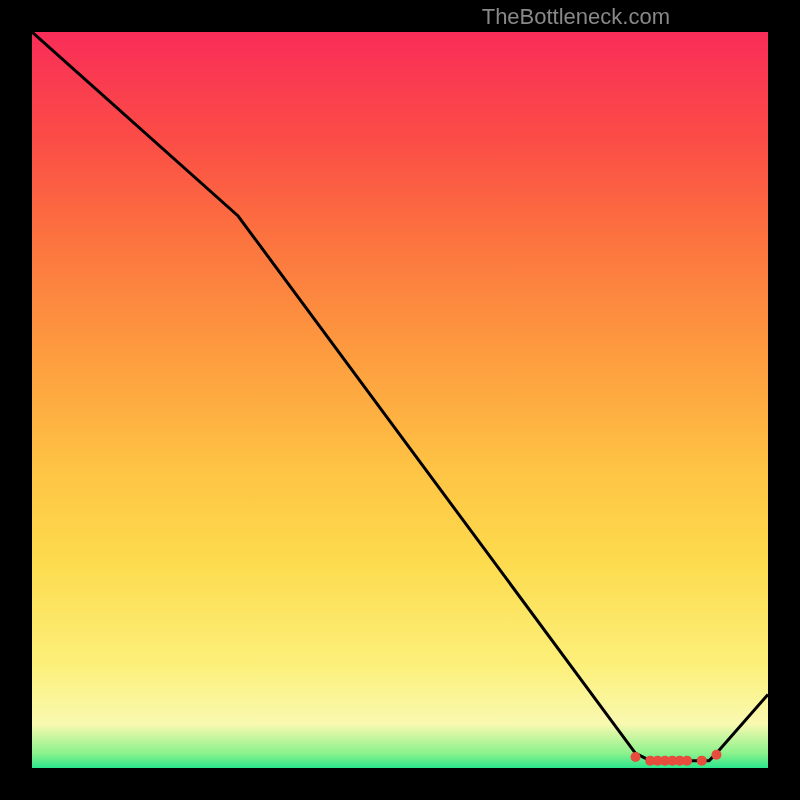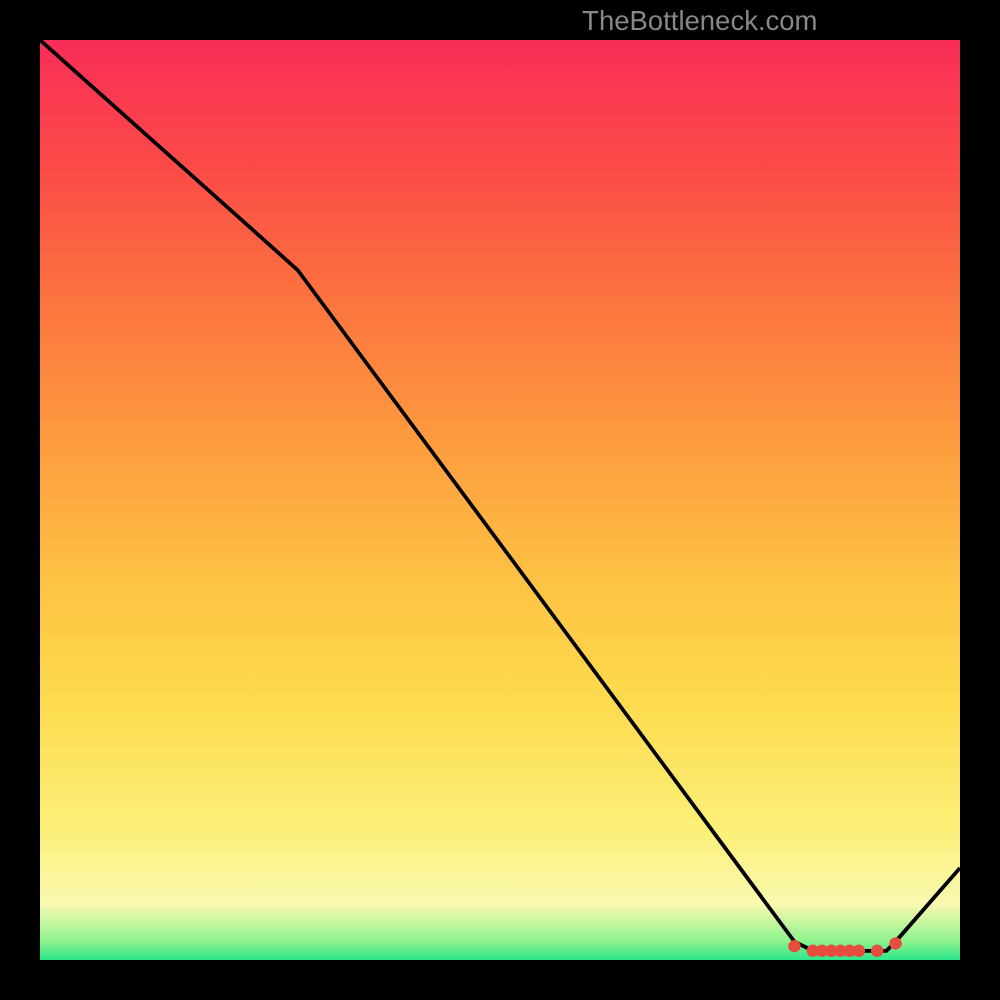--- a/index.html
+++ b/index.html
@@ -9,20 +9,21 @@
     width: 800px;
     height: 800px;
     overflow: hidden;
     font-family: Arial, sans-serif;
   }
   .container {
     position: relative;
     width: 672px;
     height: 800px;
     background: #000;
+    padding-left: 16px;
   }
   .watermark {
     position: absolute;
     top: 4px;
     right: 18px;
     color: #888;
     font-size: 22px;
     font-weight: 500;
     z-index: 10;
   }

